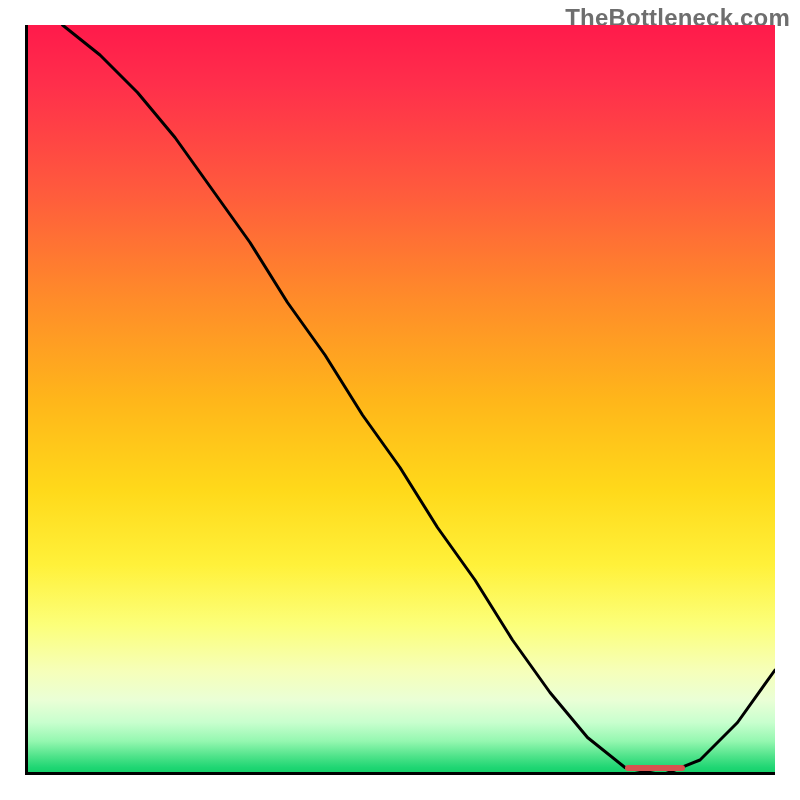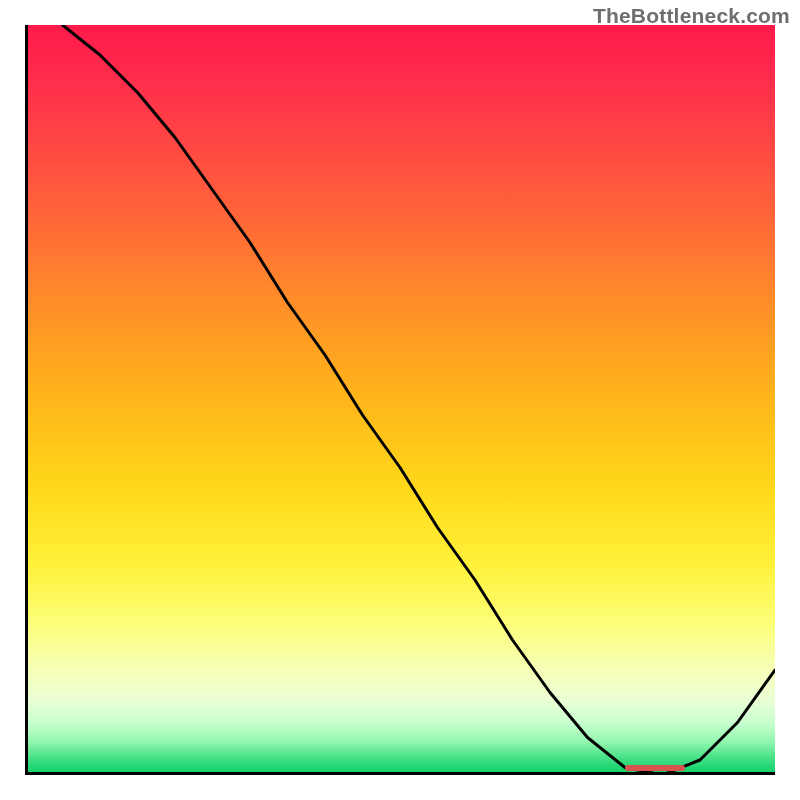--- a/index.html
+++ b/index.html
@@ -13,21 +13,21 @@
   }
   .wrap {
     position: relative;
     width: 800px;
     height: 800px;
   }
   .attribution {
     position: absolute;
     top: 4px;
     right: 10px;
-    font-size: 21px;
+    font-size: 24px;
     font-weight: bold;
     color: #6e6e6e;
     letter-spacing: 0.2px;
   }
   .plot {
     position: absolute;
     left: 25px;
     top: 25px;
     width: 750px;
     height: 750px;

